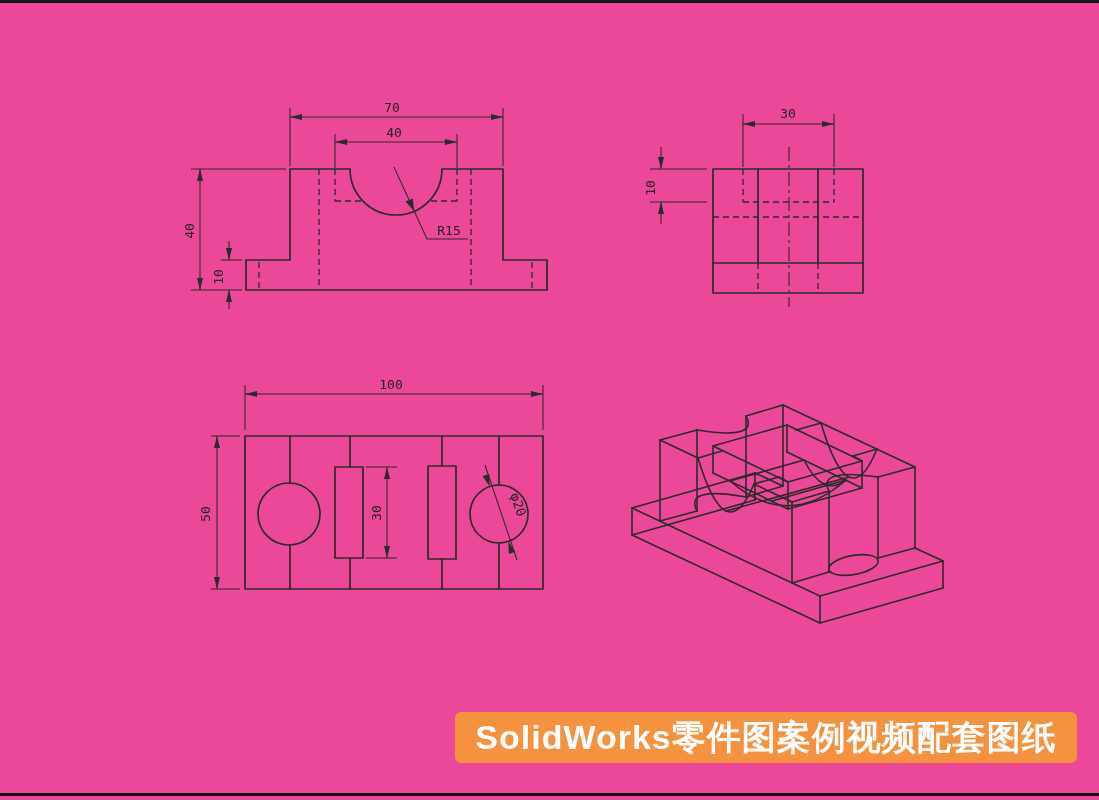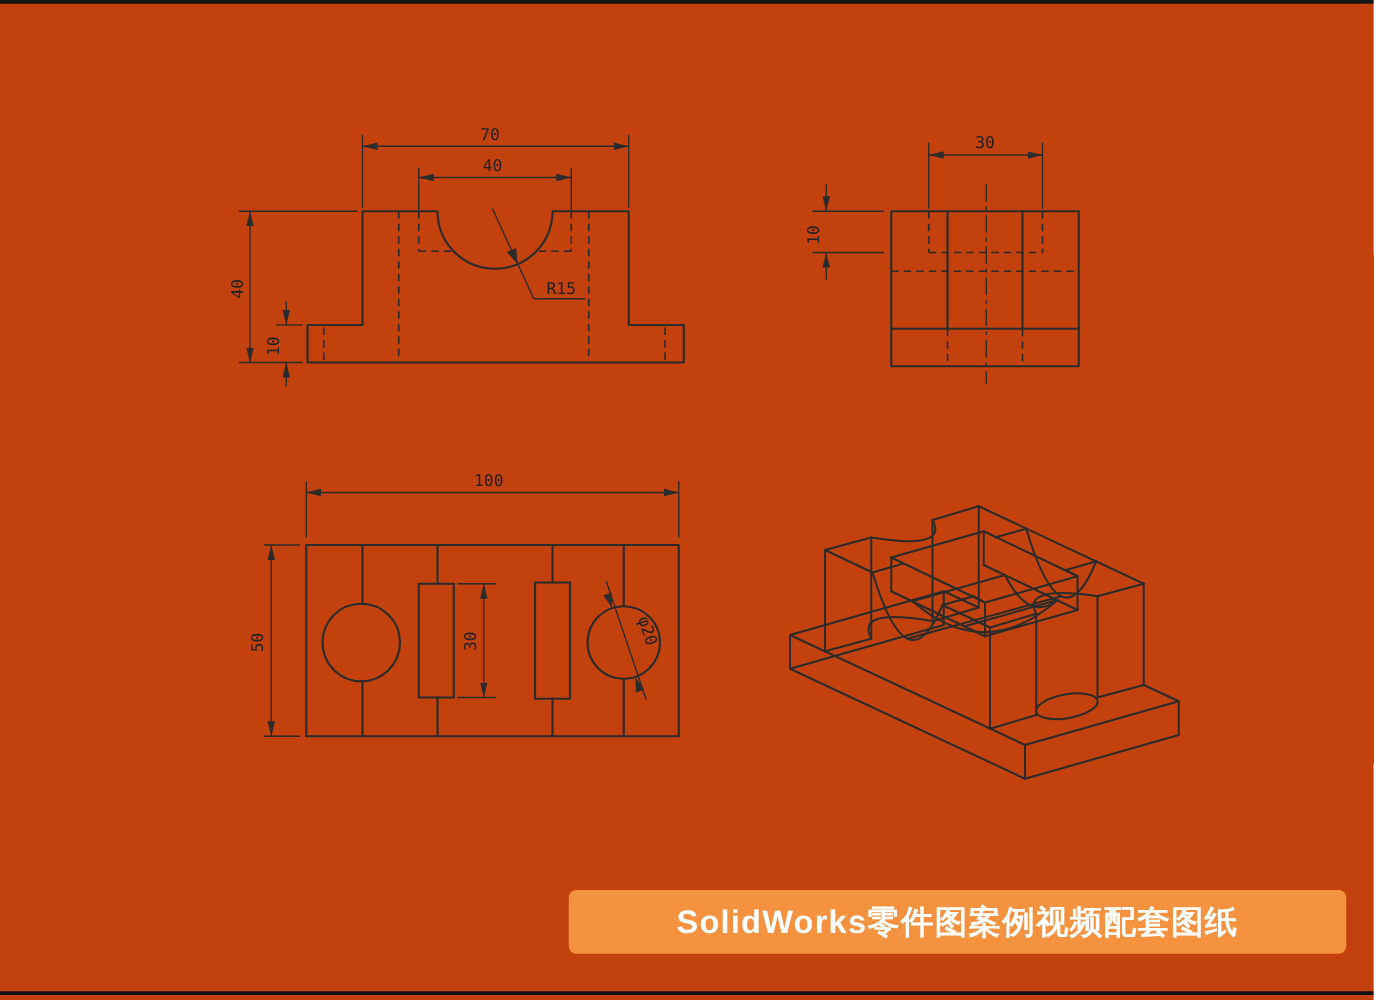--- a/index.html
+++ b/index.html
@@ -15,27 +15,27 @@
   .iso{fill:none;stroke:#2b2b2b;stroke-width:1.6px;stroke-linejoin:round;stroke-linecap:round;}
   .hidden-line{fill:none;stroke:#2b2b2b;stroke-width:1.3px;stroke-dasharray:6 4;stroke-linecap:butt;}
   .center-line{fill:none;stroke:#2b2b2b;stroke-width:1.1px;stroke-dasharray:14 4 3 4;}
   .dim{fill:none;stroke:#2b2b2b;stroke-width:1.05px;stroke-linecap:butt;}
   .arrow{fill:#2b2b2b;stroke:none;}
   .dim-text{font-family:"DejaVu Sans Mono","Liberation Mono",monospace;font-size:13px;fill:#222;}
   #banner{
     position:absolute;left:455px;top:712px;width:622px;height:51px;
     border-radius:6px;display:flex;align-items:center;justify-content:center;
     font-family:"Liberation Sans","DejaVu Sans",sans-serif;
-    font-weight:bold;font-size:26px;letter-spacing:1px;white-space:nowrap;
+    font-weight:bold;font-size:34px;letter-spacing:1px;white-space:nowrap;
   }
 </style>
 </head>
 <body>
 
-<div id="stage" style="background: #c2410c;">
+<div id="stage" style="background: #ec4899;">
   <div id="top-bar" style="background: rgb(22, 22, 22);"></div>
 
   <svg id="drawing" width="1099" height="800" viewBox="0 0 1099 800">
     <defs>
       <marker id="arr" markerUnits="userSpaceOnUse" markerWidth="13" markerHeight="8" refX="12" refY="3.5" orient="auto-start-reverse">
         <path d="M12,3.5 L0,0.5 L0,6.5 Z" fill="#2b2b2b"></path>
       </marker>
     </defs>
 
     <g>

